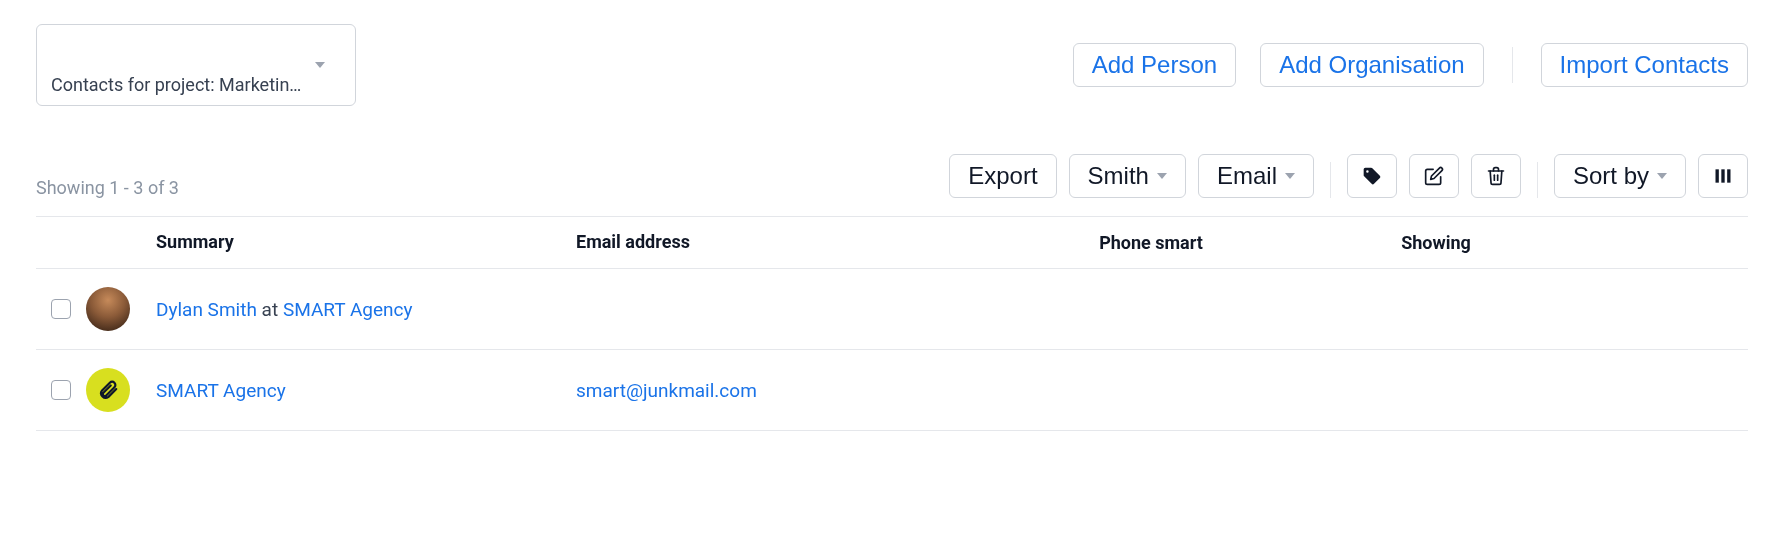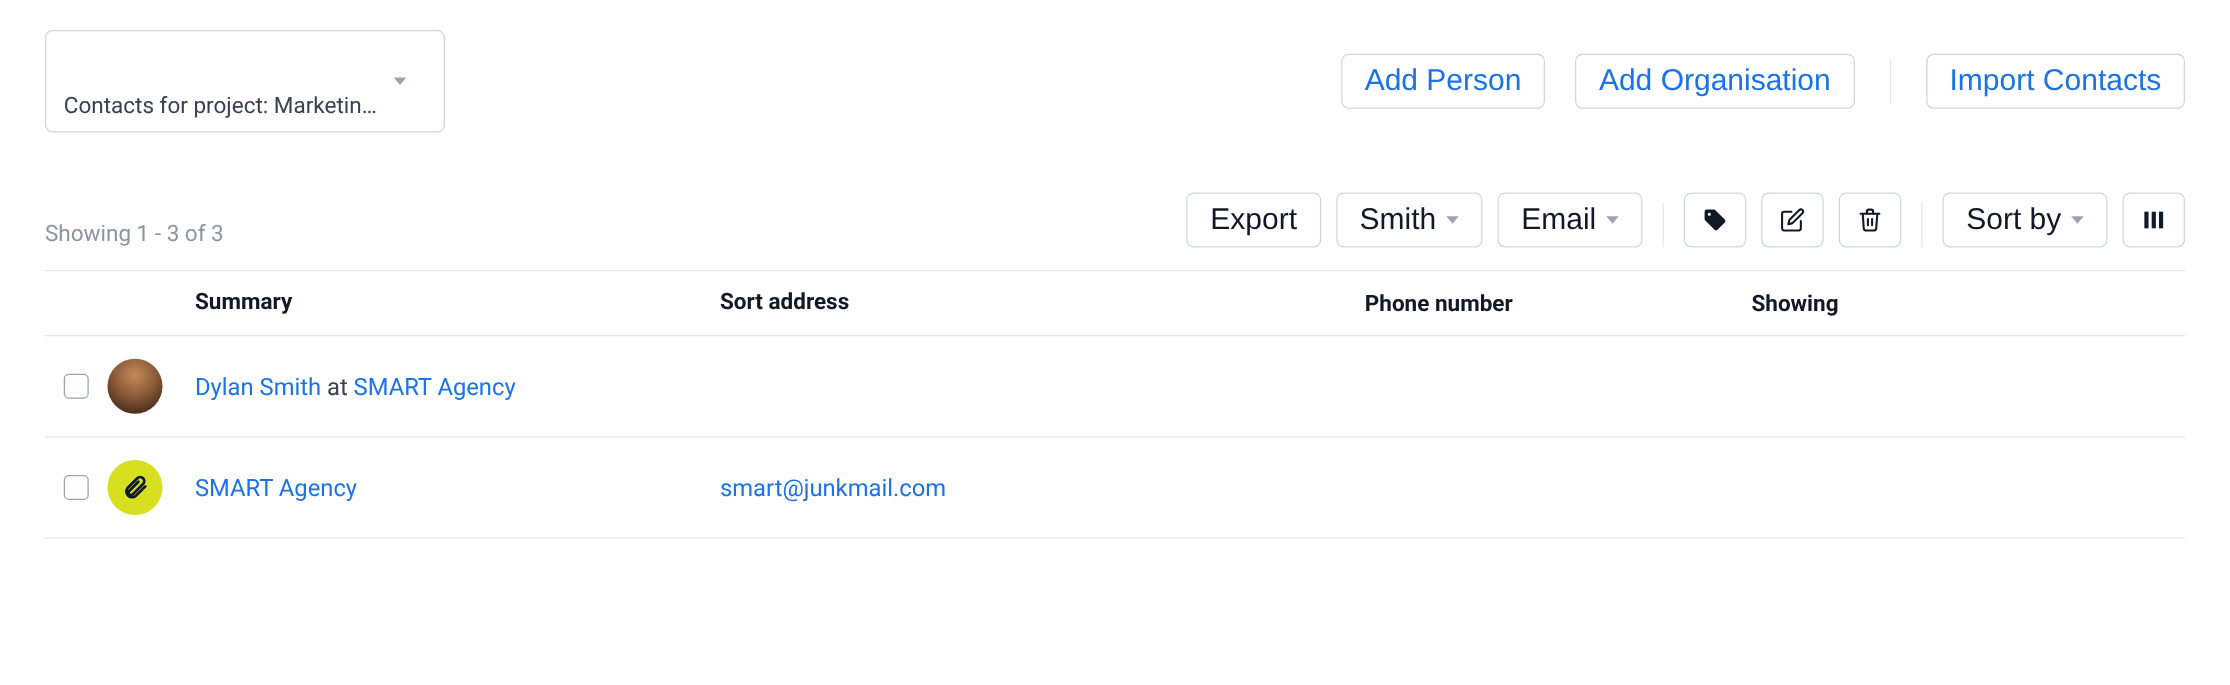--- a/index.html
+++ b/index.html
@@ -217,22 +217,22 @@
           <rect x="17" y="4" width="4" height="16"></rect>
         </svg>
     </button>
   </div>
 
   <div class="table-wrap">
     <div class="thead">
       <div class="col-chk"></div>
       <div class="col-avatar"></div>
       <div class="col-summary"><span class="th">Summary</span></div>
-      <div class="col-email"><span class="th">Sort address</span></div>
-      <div class="col-phone" style="text-align:center;"><span class="th">Phone number</span></div>
+      <div class="col-email"><span class="th">Email address</span></div>
+      <div class="col-phone" style="text-align:center;"><span class="th">Phone smart</span></div>
       <div class="col-location" style="text-align:center;"><span class="th">Showing</span></div>
     </div>
 
 
     <div class="trow">
       <div class="col-chk">
           <div class="chk"></div>
         </div>
       <div class="col-avatar">
           <div class="avatar person2"></div>

